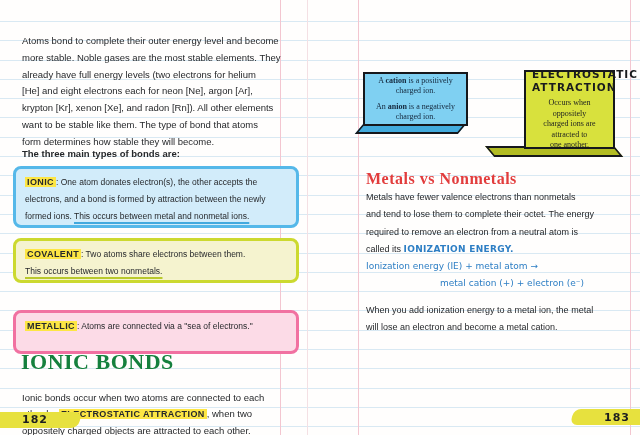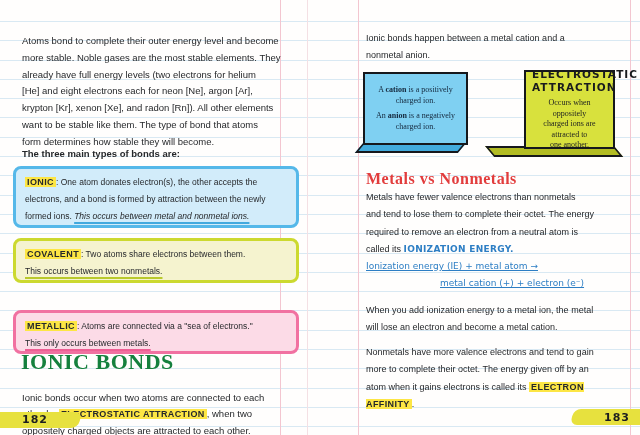--- a/index.html
+++ b/index.html
@@ -15,27 +15,27 @@
   .right-body{font-size:9px;line-height:17.4px;}
   .lead{font-weight:bold;font-size:9.5px;}
   .hl{background:#fde644;font-weight:bold;letter-spacing:.4px;}
   .term{font-size:9px;padding:0 2px;text-align:right;}
   .bondbox{border:3px solid;border-radius:8px;padding:5px 9px;box-sizing:border-box;
            font-size:8.5px;line-height:16.8px;white-space:pre-line;background:#fff;}
   .box-ionic{background:#d2ecfa;border-color:#55b8e9;}
   .box-covalent{background:#f5f3cf;border-color:#ccd92f;}
   .box-metallic{background:#fcdbe7;border-color:#f171a1;margin-top:12px;}
   .ul{text-decoration:underline;text-decoration-thickness:2px;text-underline-offset:3px;}
-  .ul-i{text-decoration-color:#42a9de;font-style:italic;}
+  .ul-i{text-decoration-color:#42a9de;}
   .ul-c{text-decoration-color:#b9c92b;}
   .ul-m{text-decoration-color:#ee5f94;}
   .h-serif{font-family:"Liberation Serif",serif;font-weight:bold;letter-spacing:.5px;text-align:center;}
   .h-blue{color:#15803d;font-size:22px;}
   .h-red{color:#e23c3c;font-size:16px;}
-  .ink{color:#2d7ec4;font-family:"DejaVu Sans",sans-serif;font-size:9px;text-decoration:underline;}
+  .ink{color:#2d7ec4;font-family:"DejaVu Sans",sans-serif;font-size:9px;}
   .ink-term{color:#2d7ec4;font-weight:bold;letter-spacing:.3px;font-family:"DejaVu Sans",sans-serif;}
   .slab{position:absolute;}
   .slab .depth{position:absolute;left:1px;right:1px;bottom:-8px;height:11px;
                border:2px solid #16181c;box-sizing:border-box;}
   .slab .depth.skew-left{transform:skewX(-40deg);transform-origin:top;background:#42abdd;}
   .slab .depth.skew-right{transform:skewX(40deg);transform-origin:top;background:#b2bc23;}
   .slab .face{position:relative;height:100%;border:2px solid #16181c;box-sizing:border-box;
               display:flex;flex-direction:column;justify-content:center;text-align:center;z-index:1;}
   .face-blue{background:#7fd0f2;}
   .face-yellow{background:#d8e13d;margin-left:40px;}
@@ -70,35 +70,33 @@
 form determines how stable they will become.</div>
 
   <div class="abs bondbox box-ionic" style="left:13px;top:166px;width:286px;height:62px;"><span class="hl term">IONIC</span><span>: One atom donates electron(s), the other accepts the
 electrons, and a bond is formed by attraction between the newly
 formed ions. </span><span class="ul ul-i">This occurs between metal and nonmetal ions.</span></div>
 
   <div class="abs bondbox box-covalent" style="left:13px;top:238px;width:286px;height:45px;"><span class="hl term">COVALENT</span><span>: Two atoms share electrons between them.
 </span><span class="ul ul-c">This occurs between two nonmetals.</span></div>
 
   <div class="abs bondbox box-metallic" style="left:13px;top:298px;width:286px;height:44px;"><span class="hl term">METALLIC</span><span>: Atoms are connected via a "sea of electrons."
-</span><span class="ul ul-m">This only occurs between metals.</span></div>
+</span></div>
 
   <div class="abs h-serif h-blue" style="left:21px;top:349px;">IONIC BONDS</div>
 
   <div class="abs body left-body" style="left:22px;top:390px;width:292px;line-height:16.4px;"><span>Ionic bonds occur when two atoms are connected to each
 other by </span><span class="hl term">ELECTROSTATIC ATTRACTION</span><span>, when two
 oppositely charged objects are attracted to each other.</span></div>
 
   <div class="swash" style="left:-8px;top:412px;width:88px;"></div>
   <div class="pagenum" style="left:22px;top:413px;">182</div>
 
-  <div class="abs body right-body" style="left:366px;top:30px;width:260px;">Ionic bonds happen between a metal cation and a
-nonmetal anion.</div>
 
-  <div class="slab" style="left:363px;top:72px;width:105px;height:73px;">
+  <div class="slab" style="left:363px;top:72px;width:105px;height:54px;">
     <div class="depth skew-left"></div>
     <div class="face face-blue">
       <div class="serif-note" style="margin-bottom:5px;"><span>A </span><b>cation</b><span> is a positively
 charged ion.</span></div>
       <div class="serif-note"><span>An </span><b>anion</b><span> is a negatively
 charged ion.</span></div>
     </div>
   </div>
 
   <div class="slab" style="left:484px;top:70px;width:131px;height:79px;">
@@ -118,21 +116,17 @@
 and tend to lose them to complete their octet. The energy
 required to remove an electron from a neutral atom is
 called its </span><span class="ink-term">IONIZATION ENERGY.</span></div>
 
   <div class="abs ink" style="left:366px;top:261px;">Ionization energy (IE) + metal atom →</div>
   <div class="abs ink" style="left:440px;top:278px;">metal cation (+) + electron (e⁻)</div>
 
   <div class="abs body right-body" style="left:366px;top:302px;width:268px;line-height:16.5px;">When you add ionization energy to a metal ion, the metal
 will lose an electron and become a metal cation.</div>
 
-  <div class="abs body right-body" style="left:366px;top:344px;width:268px;"><span>Nonmetals have more valence electrons and tend to gain
-more to complete their octet. The energy given off by an
-atom when it gains electrons is called its </span><span class="hl term">ELECTRON
-AFFINITY</span><span>.</span></div>
 
   <div class="swash" style="left:572px;top:409px;width:80px;border-radius:7px 2px 2px 7px;"></div>
   <div class="pagenum" style="left:604px;top:411px;">183</div>
 
 </div>
 
 </body></html>

